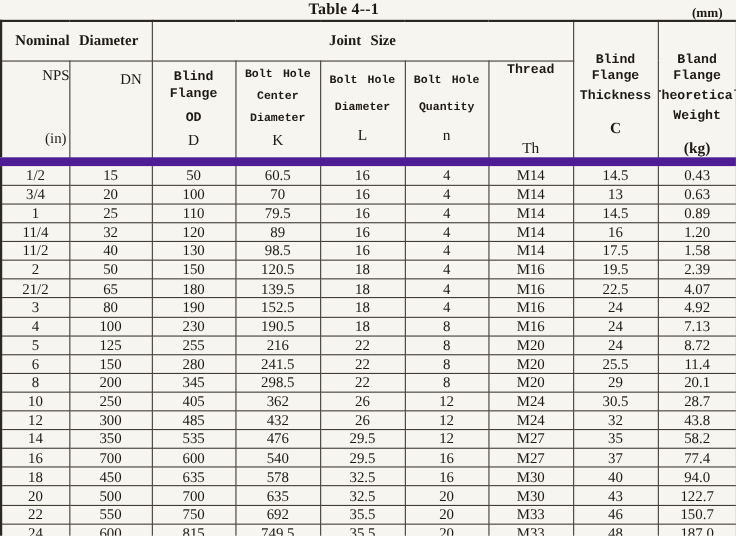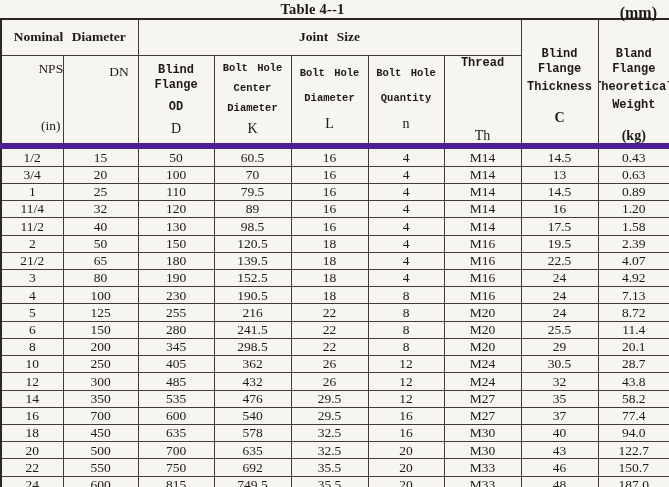--- a/index.html
+++ b/index.html
@@ -28,21 +28,21 @@
     letter-spacing: 0.2px;
     display: flex;
     gap: 14px;
     transform: translateX(-22px);
   }
   .title-unit {
     position: absolute;
     right: 12px;
     top: 4px;
     font-weight: bold;
-    font-size: 16px;
+    font-size: 12px;
   }
   table.flange-table {
     width: 669px;
     height: 461px;
     border-collapse: collapse;
     table-layout: fixed;
     border: 2px solid #2b2822;
   }
   .flange-table th, .flange-table td {
     border: 1px solid #413d35;
@@ -54,21 +54,21 @@
   }
   .flange-table thead tr.group-row th {
     height: 30px;
     font-weight: bold;
     font-size: 13.5px;
     word-spacing: 5px;
   }
   .flange-table thead tr.sub-row th {
     height: 76px;
   }
-  thead { border-bottom: 6px solid #4c1d95; }
+  thead { border-bottom: 8px solid #4c1d95; }
   .stack {
     display: flex;
     flex-direction: column;
     height: 100%;
     align-items: center;
     justify-content: space-evenly;
   }
   .stack.between { justify-content: space-between; box-sizing: border-box; padding: 5px 0 9px; }
   .stack.topalign { justify-content: flex-start; box-sizing: border-box; padding-top: 8px; }
   .stack.thread-stack { justify-content: space-between; gap: 11px; }

